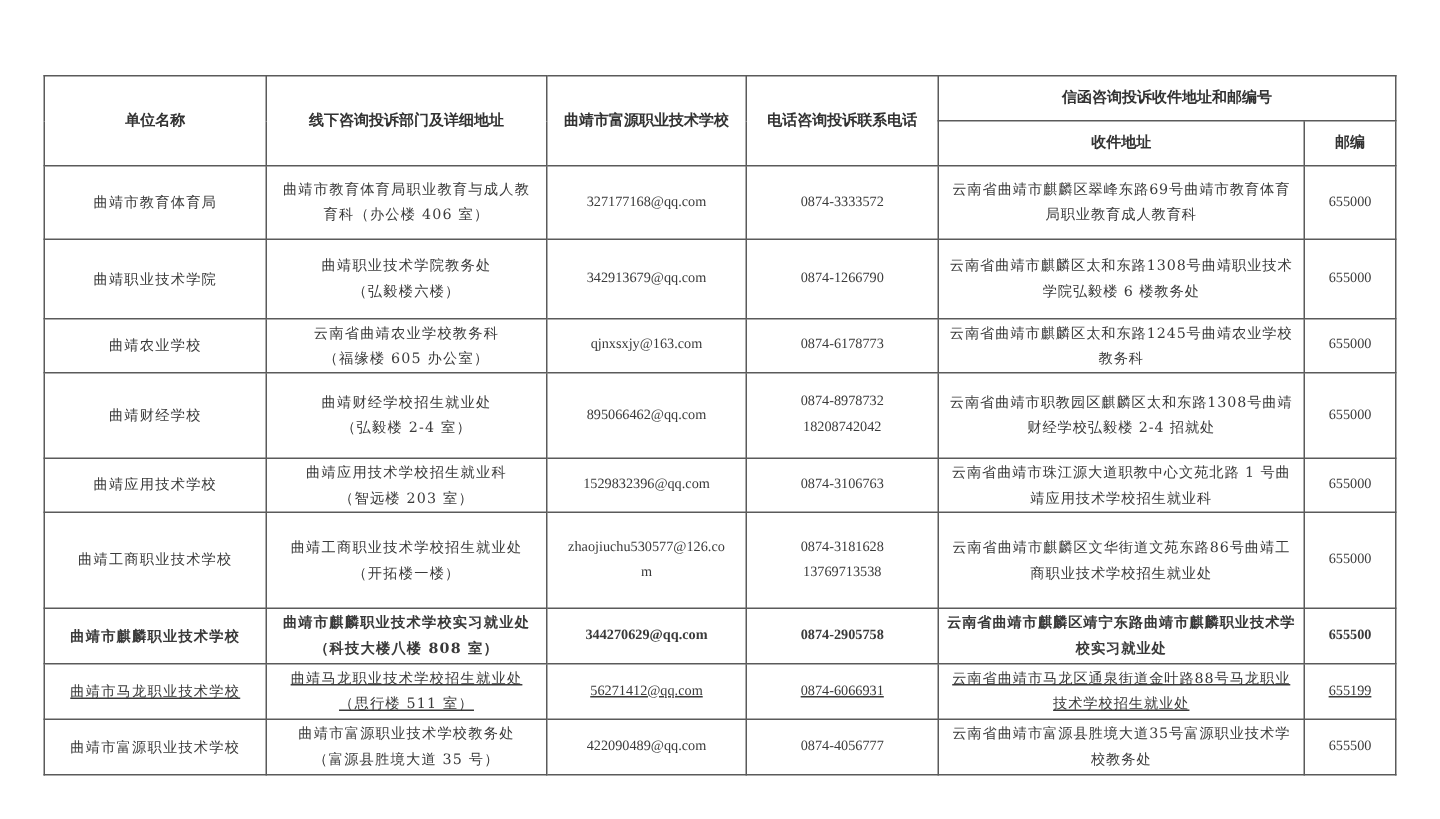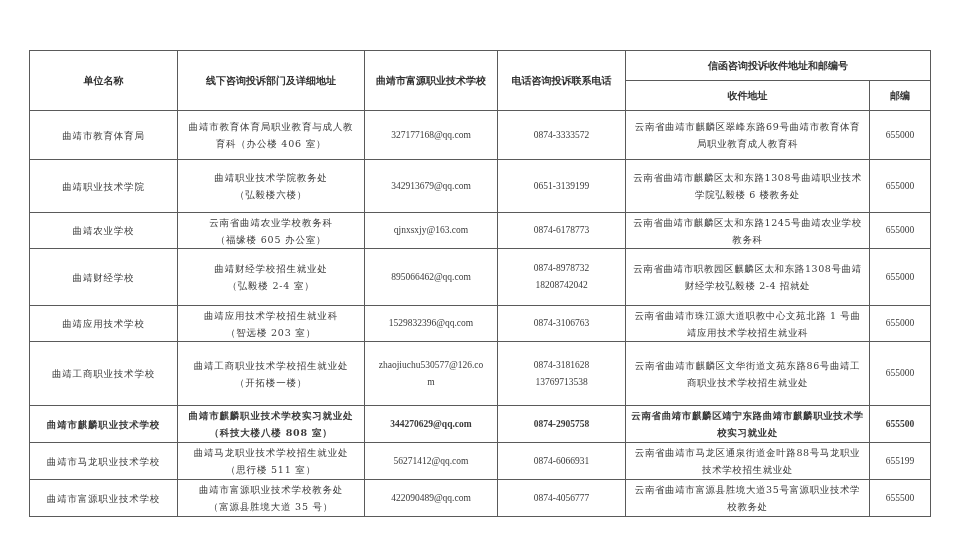--- a/index.html
+++ b/index.html
@@ -82,21 +82,21 @@
       <tr style="height: 53px;">
         <td class="name">曲靖职业技术学院</td>
         <td class="dept">
           <span class="line">曲靖职业技术学院教务处</span>
           <span class="line">（弘毅楼六楼）</span>
         </td>
         <td class="num">
           <span class="line">342913679@qq.com</span>
         </td>
         <td class="num">
-          <span class="line">0651-3139199</span>
+          <span class="line">0874-1266790</span>
         </td>
         <td class="addr">云南省曲靖市麒麟区太和东路1308号曲靖职业技术学院弘毅楼 6 楼教务处</td>
         <td class="num">655000</td>
       </tr>
       <tr style="height: 36px; margin-top: 48px;">
         <td class="name">曲靖农业学校</td>
         <td class="dept">
           <span class="line">云南省曲靖农业学校教务科</span>
           <span class="line">（福缘楼 605 办公室）</span>
         </td>
@@ -165,21 +165,21 @@
         </td>
         <td class="num">
           <span class="line">344270629@qq.com</span>
         </td>
         <td class="num">
           <span class="line">0874-2905758</span>
         </td>
         <td class="addr">云南省曲靖市麒麟区靖宁东路曲靖市麒麟职业技术学校实习就业处</td>
         <td class="num">655500</td>
       </tr>
-      <tr style="height: 37px;">
+      <tr style="height: 37px; text-decoration: underline;">
         <td class="name">曲靖市马龙职业技术学校</td>
         <td class="dept">
           <span class="line">曲靖马龙职业技术学校招生就业处</span>
           <span class="line">（思行楼 511 室）</span>
         </td>
         <td class="num">
           <span class="line">56271412@qq.com</span>
         </td>
         <td class="num">
           <span class="line">0874-6066931</span>

